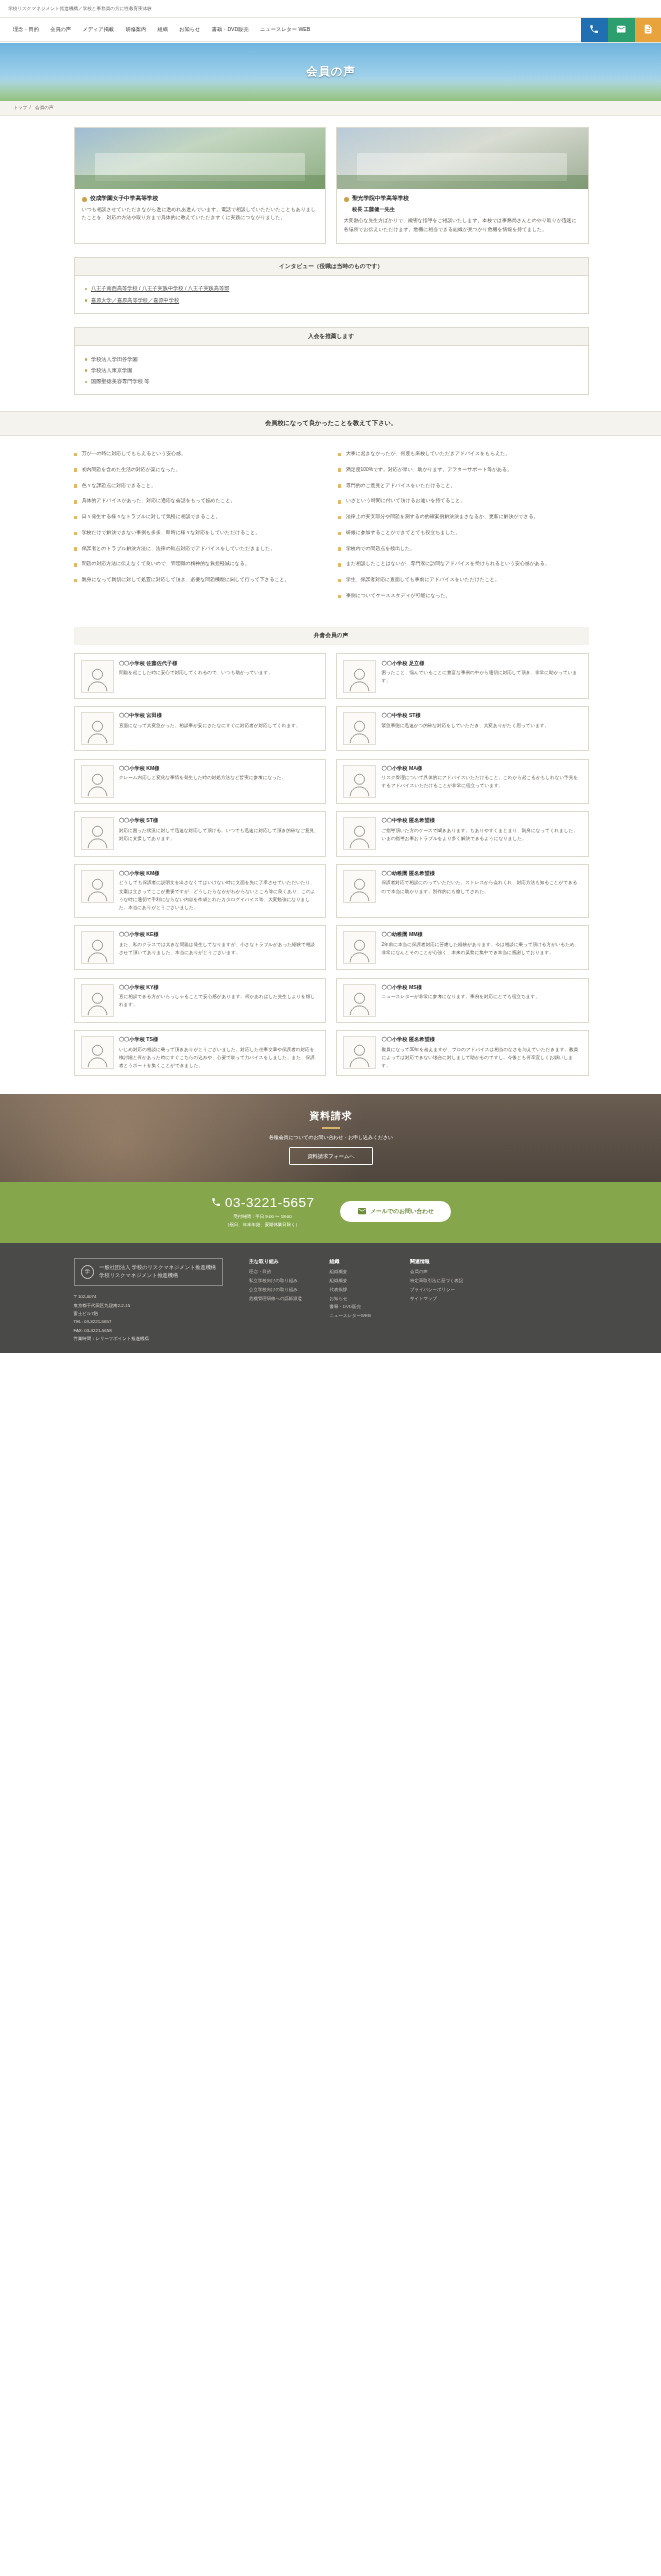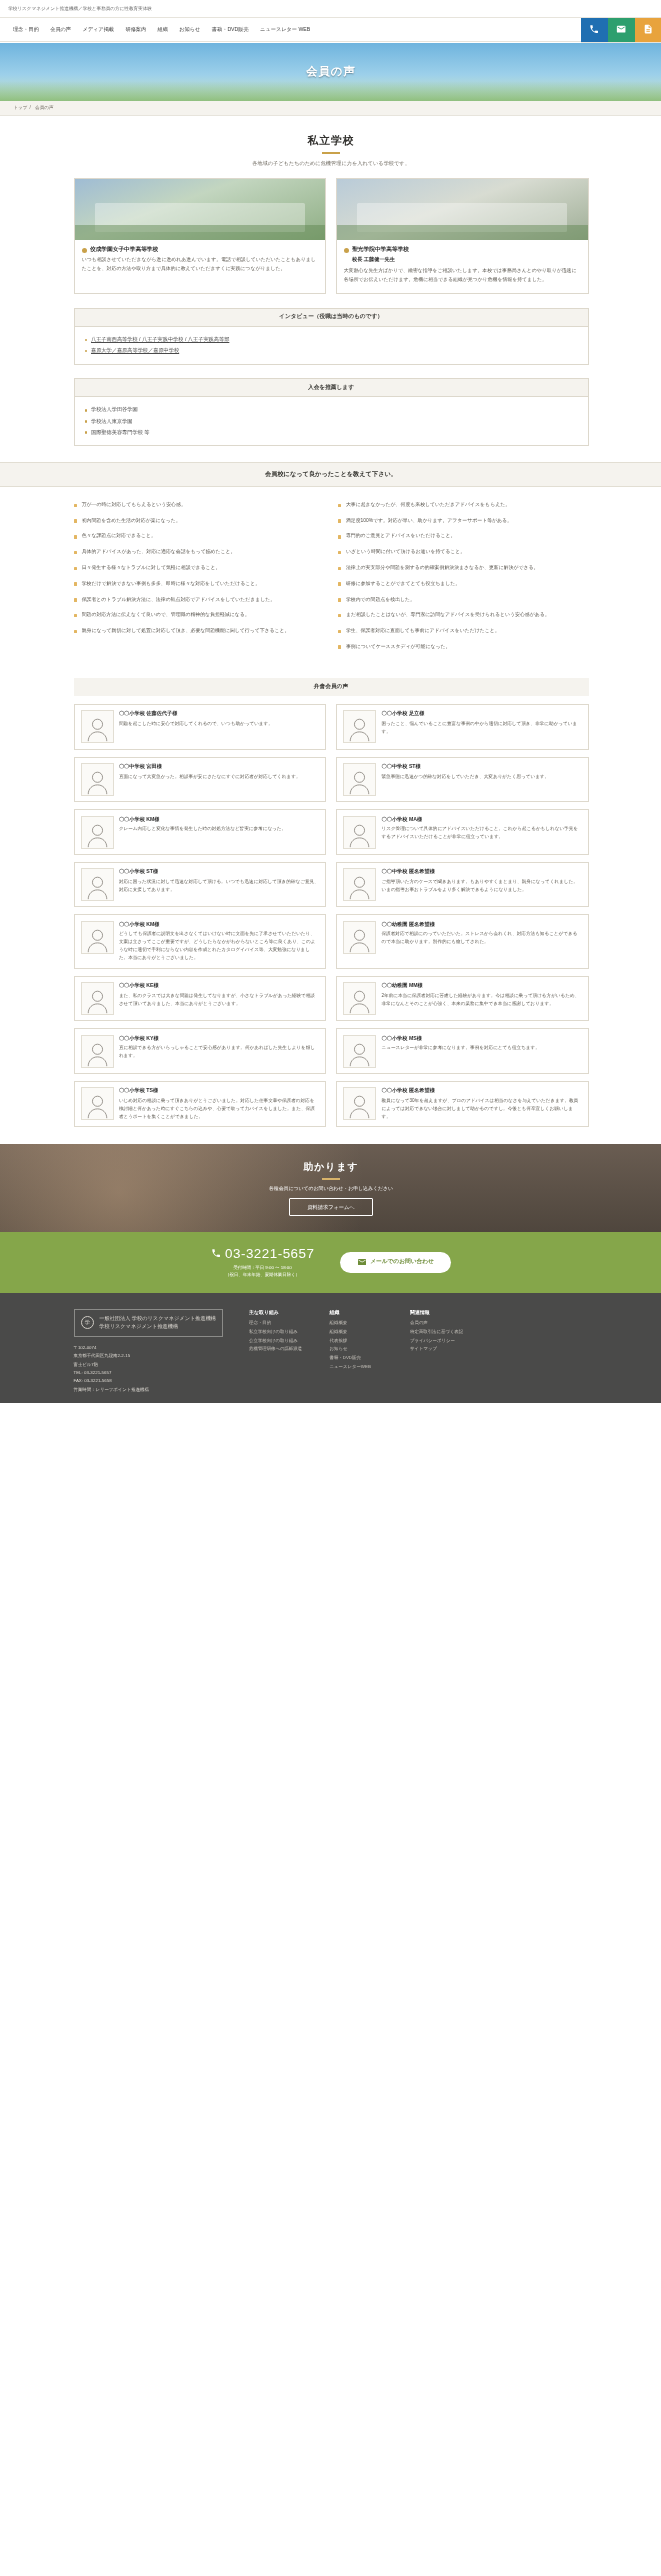--- a/index.html
+++ b/index.html
@@ -327,25 +327,20 @@
   <h1>会員の声</h1>
 </div>
 
 <div class="crumb">
   <a>トップ</a>
   <span>/</span>
   <span>会員の声</span>
 </div>
 
 <div class="wrap">
-  <div class="sec-title">
-    <h2>私立学校</h2>
-    <div class="bar"></div>
-    <p>各地域の子どもたちのために危機管理に力を入れている学校です。</p>
-  </div>
 
   <div class="cards">
     <div class="card">
       <div class="photo"></div>
       <div class="body">
         <div class="cname">
           <span class="dot"></span>
           <span>佼成学園女子中学高等学校</span>
         </div>
         <div class="txt">いつも相談させていただきながら進に進めれあ進んでいます。電話で相談していただいたこともありましたことを、対応の方法や取り方まで具体的に教えていただきすくに実践につながりました。</div>
@@ -622,21 +617,21 @@
       <div class="vbody">
         <div class="vname">〇〇小学校 匿名希望様</div>
         <div class="vtxt">教員になって30年を超えますが、プロのアドバイスは相当のなさを与えていただきます。教員によっては対応できない場合に対しまして助かるのですし。今後とも何卒宜しくお願いします。</div>
       </div>
     </div>
 
   </div>
 </div>
 
 <div class="cta">
-  <h2>助かります</h2>
+  <h2>資料請求</h2>
   <div class="bar"></div>
   <p>各種会員についてのお問い合わせ・お申し込みください</p>
   <a class="btn">資料請求フォームへ</a>
 </div>
 
 <div class="contact">
   <div class="left">
     <div class="tel">
       <svg viewBox="0 0 24 24">
             <path d="M6.6 10.8c1.4 2.8 3.8 5.2 6.6 6.6l2.2-2.2c.3-.3.7-.4 1-.2 1.2.4 2.4.6 3.6.6.6 0 1 .4 1 1V20c0 .6-.4 1-1 1C10.6 21 3 13.4 3 4c0-.6.4-1 1-1h3.5c.6 0 1 .4 1 1 0 1.3.2 2.5.6 3.6.1.3 0 .7-.2 1l-2.3 2.2z"></path>

